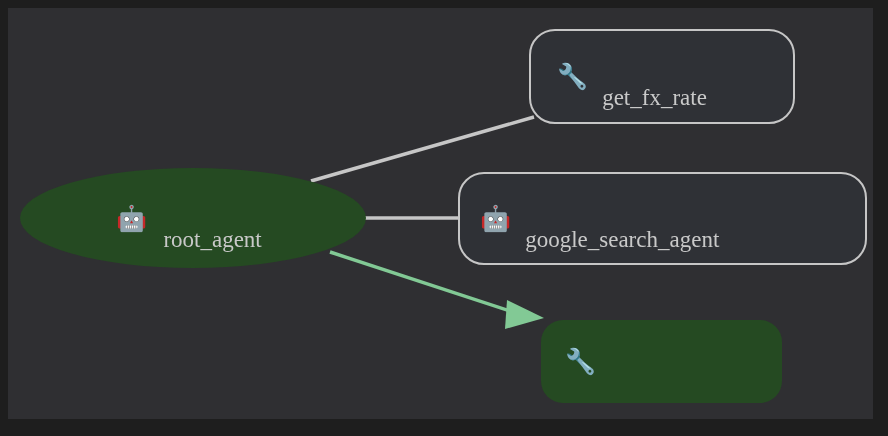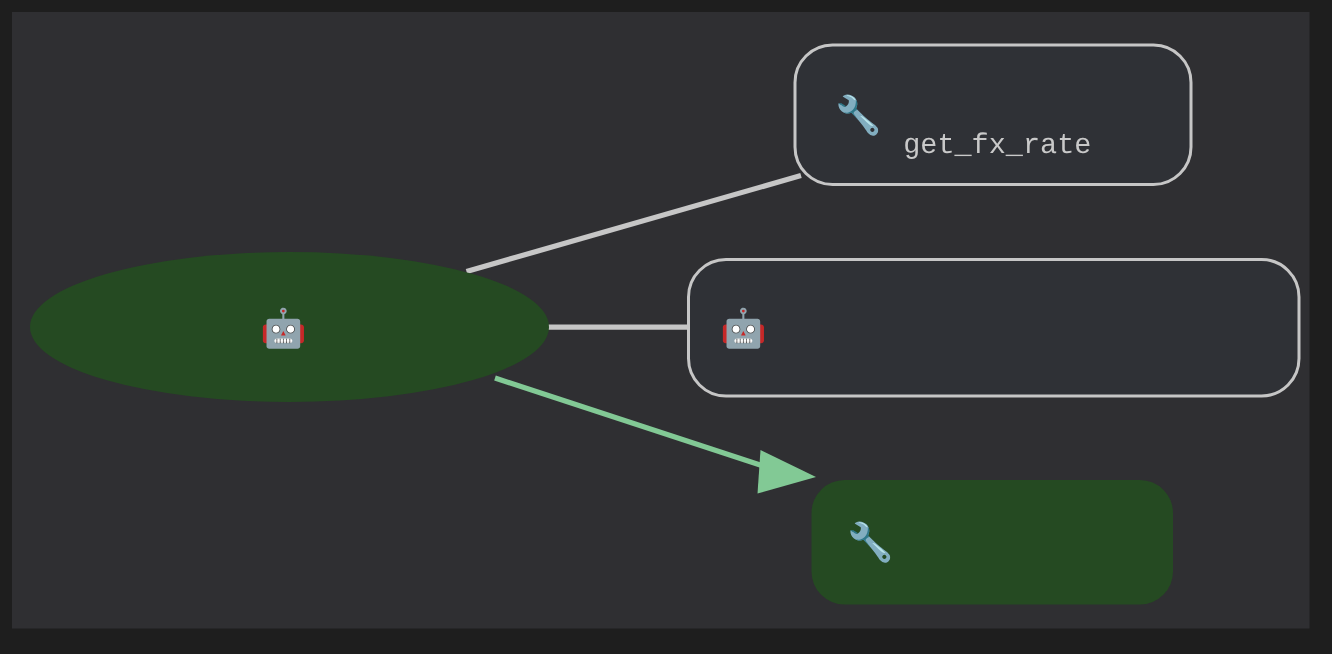--- a/index.html
+++ b/index.html
@@ -46,22 +46,22 @@
     align-items: center;
     gap: 14px;
     white-space: nowrap;
   }
   .node-icon {
     font-size: 25px;
     line-height: 1;
     display: inline-block;
   }
   .node-label {
-    font-family: Liberation Mono, monospace;
-    font-size: 19px;
+    font-family: Liberation Serif, serif;
+    font-size: 23px;
     letter-spacing: 0px;
     color: #c9c9c9;
     line-height: 1;
     margin-top: 42px;
   }
 
   
   #node-root-agent {
     left: 20px;
     top: 168px;
@@ -124,33 +124,35 @@
 
     <line x1="365" y1="218" x2="460" y2="218" stroke="#c6c6c6" stroke-width="3.5" stroke-linecap="butt"></line>
 
     <line x1="330" y1="252" x2="516" y2="313" stroke="#82c995" stroke-width="3.5" stroke-linecap="butt"></line>
     <polygon points="507,300 544,318 505,329" fill="#82c995"></polygon>
   </svg>
 
   <div class="node" id="node-root-agent">
     <div class="node-inner">
       <span class="node-icon">🤖</span>
+      <span class="node-label">root_agent</span>
     </div>
   </div>
 
   <div class="node" id="node-get-fx-rate">
     <div class="node-inner">
       <span class="node-icon">🔧</span>
       <span class="node-label">get_fx_rate</span>
     </div>
   </div>
 
   <div class="node" id="node-google-search-agent">
     <div class="node-inner">
       <span class="node-icon">🤖</span>
+      <span class="node-label">google_search_agent</span>
     </div>
   </div>
 
   <div class="node" id="node-wikipedia">
     <div class="node-inner">
       <span class="node-icon">🔧</span>
     </div>
   </div>
 
 </div>

